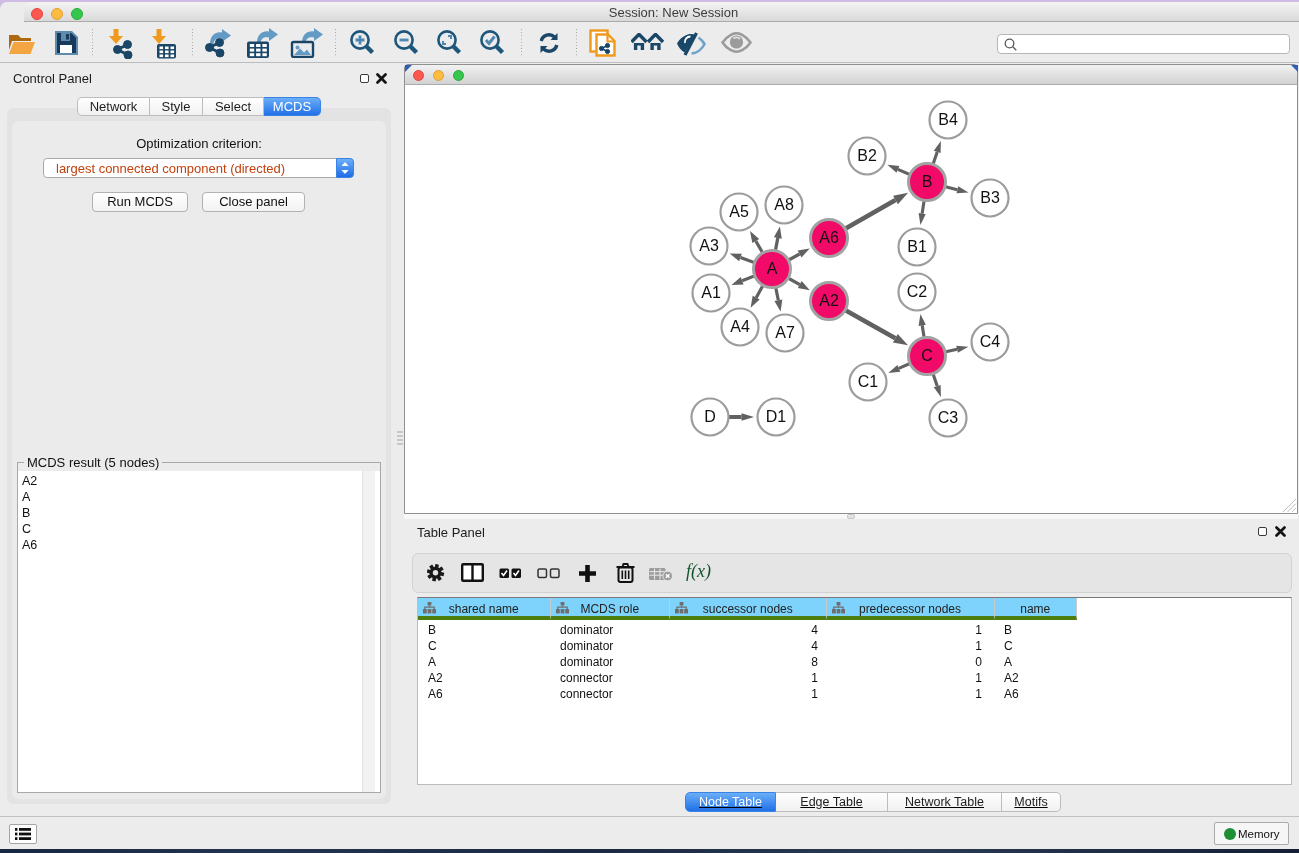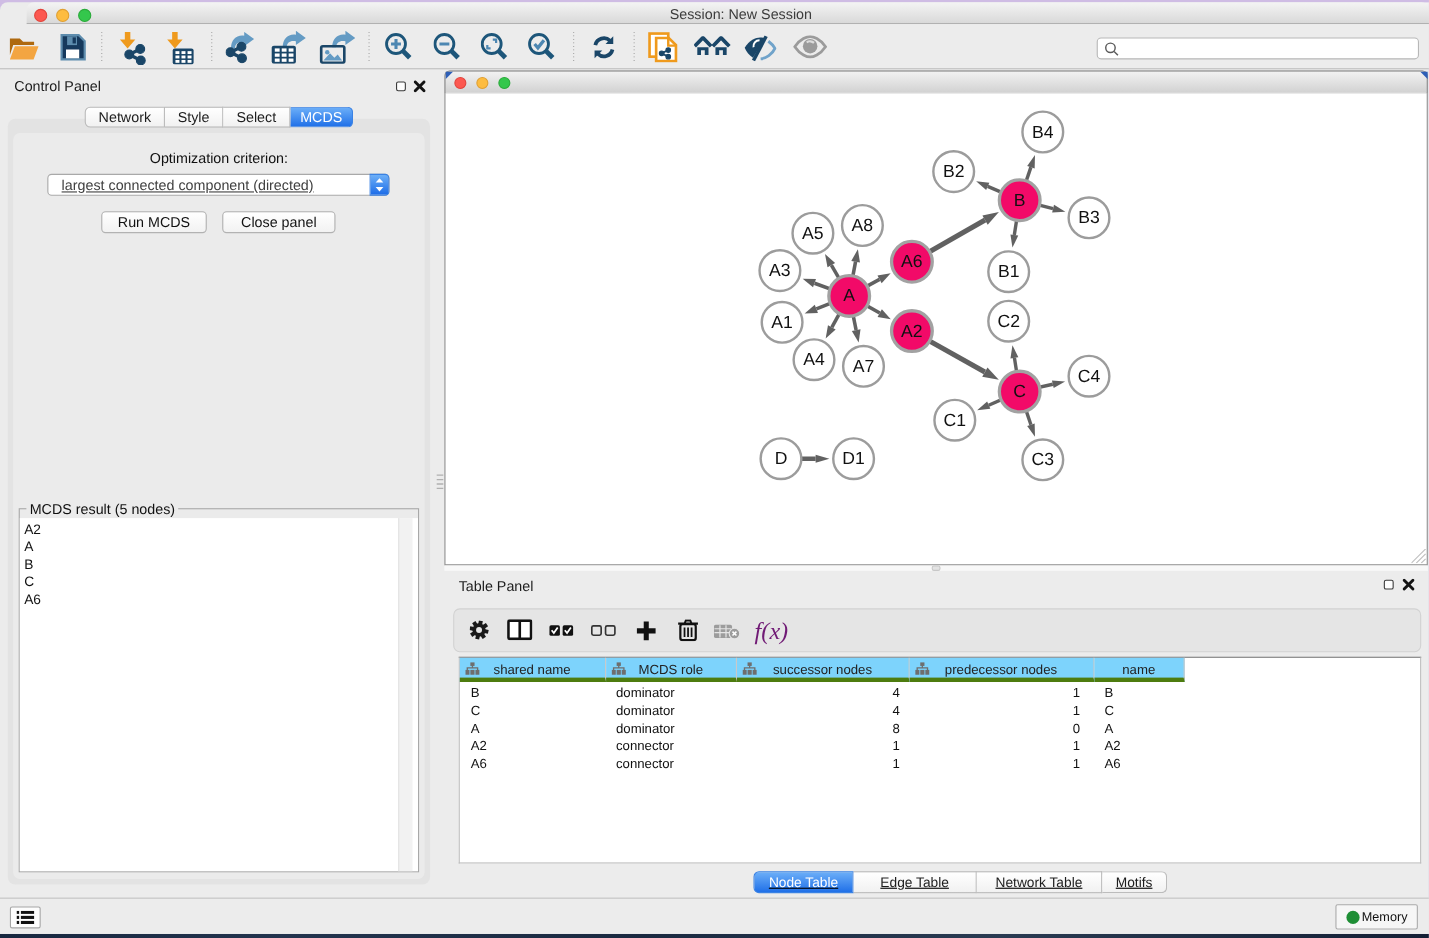--- a/index.html
+++ b/index.html
@@ -19,21 +19,21 @@
 .winbtn-sq { position:absolute; width:9px; height:9px; border:1.6px solid #3a3a3a; border-radius:2px; background:#fdfdfd; }
 #cp-box { left:7px; top:108px; width:384px; height:696px; background:#e3e3e3; border-radius:7px; }
 #cp-inner { left:12px; top:121px; width:374px; height:678px; background:#ebebeb; border-radius:6px; }
 .tabs { position:absolute; display:flex; }
 .tab { height:19px; line-height:18px; font-size:13px; color:#1d1d1d; text-align:center; background:linear-gradient(#ffffff,#f1f1f1); border:1px solid #bcbcbc; border-left:none; padding:0; }
 .tab.first { border-left:1px solid #bcbcbc; border-radius:5px 0 0 5px; }
 .tab.last { border-radius:0 5px 5px 0; }
 .tab.sel { background:linear-gradient(#6baef8,#2070e8); color:#fff; border-color:#3a82e4; }
 #optlabel { left:0px; top:136px; width:398px; text-align:center; font-size:13px; color:#111; }
 #dropdown { left:43px; top:158px; width:311px; height:20px; background:#fff; border:1px solid #a9a9a9; border-radius:4px; }
-#dropdown .txt { position:absolute; left:12px; top:2px; font-size:13px; color:#404040;text-decoration:underline; }
+#dropdown .txt { position:absolute; left:12px; top:2px; font-size:13px; color:#c2410c; }
 #dropdown .cap { position:absolute; right:-1px; top:-1px; width:18px; height:20px; background:linear-gradient(#6db0f8,#1d6ce7); border-radius:0 4px 4px 0; border:1px solid #3a82e4; }
 .btn { position:absolute; height:20px; background:linear-gradient(#ffffff,#f2f2f2); border:1px solid #b2b2b2; border-radius:4px; font-size:13px; color:#111; text-align:center; line-height:18px; }
 #fieldset { left:17px; top:462px; width:364px; height:331px; border:1px solid #a8a8a8; }
 #fieldset .legend { position:absolute; left:6px; top:-8px; background:#ebebeb; padding:0 3px; font-size:13px; color:#111; }
 #listbox { left:18px; top:471px; width:362px; height:321px; background:#fff; }
 #listbox .sb { position:absolute; right:5px; top:0; width:13px; height:321px; background:#f2f2f2; border-left:1px solid #e2e2e2; }
 #listbox .it { position:absolute; left:4px; font-size:12.5px; color:#111; }
 
 #netwin { left:404px; top:64px; width:894px; height:450px; background:#fff; border:1px solid #8f8f8f; border-radius:5px 5px 0 0; }
 #nettitle { left:404px; top:64px; width:894px; height:21px; background:linear-gradient(#f2f2f2,#d2d2d2); border:1px solid #8f8f8f; border-bottom:1px solid #acacac; border-radius:5px 5px 0 0; }
@@ -382,21 +382,21 @@
     <rect x="0" y="1" width="16.5" height="12" rx="1.5" fill="#9c9c9c"></rect>
     <g stroke="#e5e5e5" stroke-width="1.1">
       <line x1="0.5" y1="4.6" x2="16" y2="4.6"></line>
       <line x1="0.5" y1="8.2" x2="16" y2="8.2"></line>
       <line x1="5.5" y1="1.5" x2="5.5" y2="12.5"></line>
       <line x1="11" y1="1.5" x2="11" y2="12.5"></line>
     </g>
     <circle cx="18.7" cy="9" r="4.8" fill="#9c9c9c" stroke="#e5e5e5" stroke-width="1"></circle>
     <path d="M16.9,7.2 L20.5,10.8 M20.5,7.2 L16.9,10.8" stroke="#fff" stroke-width="1.4"></path>
   </svg>
-<div class="abs" style="left:686px;top:561px;width:34px;font-family:'Liberation Serif',serif;font-style:italic;font-size:22px;color:#701a75;">f(x)</div>
+<div class="abs" style="left:686px;top:561px;width:34px;font-family:'Liberation Serif',serif;font-style:italic;font-size:18px;color:#14532d;">f(x)</div>
 <div class="abs" id="tbl">
 <div class="th" style="left:0px;width:132.5px;">
       <svg width="13" height="12" viewBox="0 0 13 12" style="position:absolute;left:5px;top:4px;">
         <g fill="#6e6e6e">
           <rect x="4.6" y="0" width="3.8" height="3.4"></rect>
           <rect x="0" y="7" width="3.8" height="4.4"></rect>
           <rect x="4.6" y="7" width="3.8" height="4.4"></rect>
           <rect x="9.2" y="7" width="3.8" height="4.4"></rect>
         </g>
         <path d="M6.5,3.2 V5.2 M1.8,7 V5.2 H11.2 V7" stroke="#6e6e6e" stroke-width="1.2" fill="none"></path>

